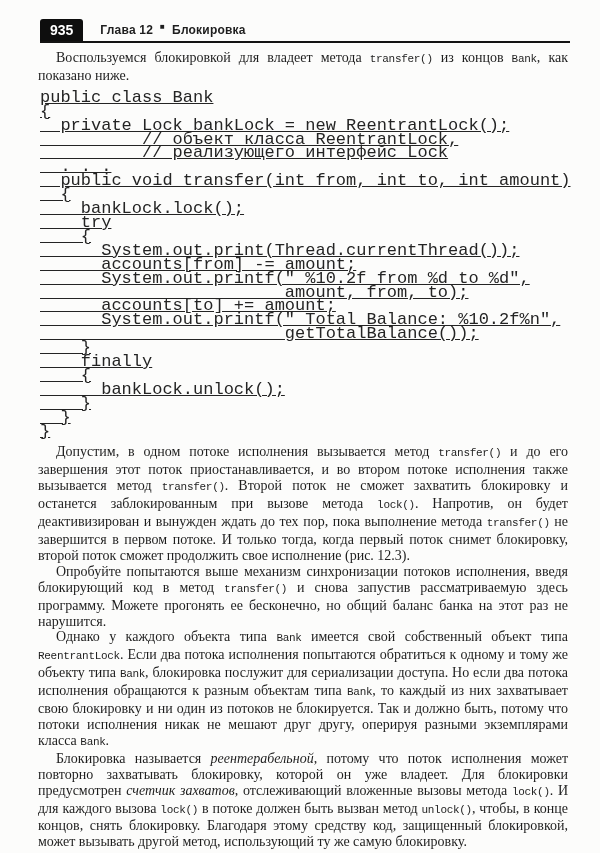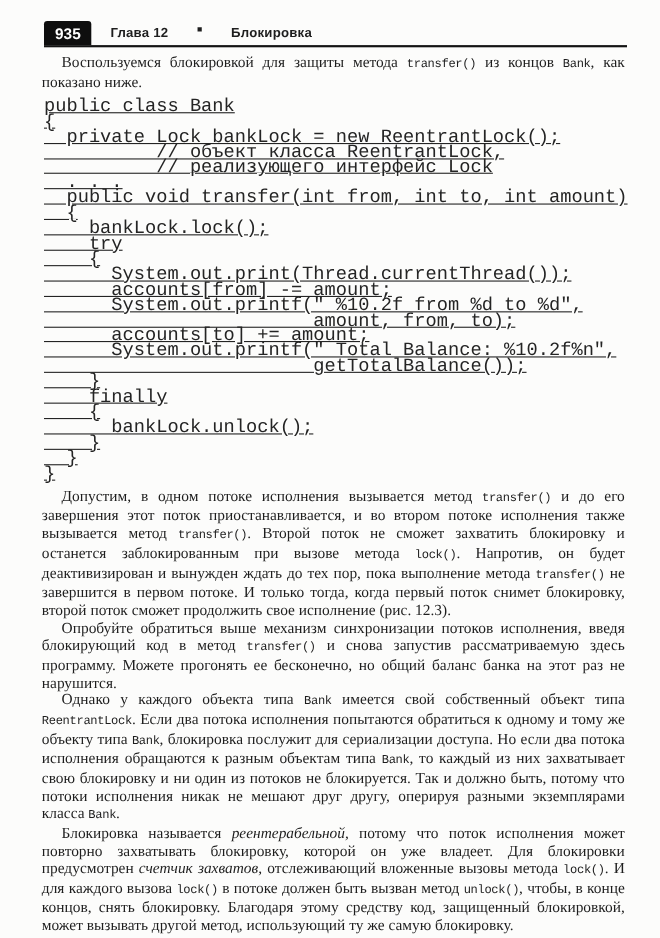--- a/index.html
+++ b/index.html
@@ -41,21 +41,20 @@
   }
   .running-head {
     font-family: "Liberation Sans", sans-serif;
     font-weight: bold;
     font-size: 12px;
     letter-spacing: 0.2px;
     margin-left: 17px;
     display: flex;
     align-items: flex-start;
     white-space: nowrap;
-    gap: 19px;
   }
   .running-head .sep {
     font-size: 8px;
     margin: 0 7px;
     position: relative;
     top: -1px;
   }
   
   .content {
     position: absolute;
@@ -99,21 +98,21 @@
       <span>935</span>
     </div>
     <div class="running-head">
       <span>Глава 12</span>
       <span class="sep">■</span>
       <span>Блокировка</span>
     </div>
   </div>
 
   <div class="content">
-    <p class="body"><span class="seg-t">Воспользуемся блокировкой для защиты метода </span><span class="seg-c">transfer()</span><span class="seg-t"> из концов </span><span class="seg-c">Bank</span><span class="seg-t">, как показано ниже.</span></p>
+    <p class="body"><span class="seg-t">Воспользуемся блокировкой для владеет метода </span><span class="seg-c">transfer()</span><span class="seg-t"> из концов </span><span class="seg-c">Bank</span><span class="seg-t">, как показано ниже.</span></p>
     <pre class="code">public class Bank
 {
   private Lock bankLock = new ReentrantLock();
           // объект класса ReentrantLock,
           // реализующего интерфейс Lock
   . . .
   public void transfer(int from, int to, int amount)
   {
     bankLock.lock();
     try
@@ -126,18 +125,18 @@
       System.out.printf(" Total Balance: %10.2f%n",
                         getTotalBalance());
     }
     finally
     {
       bankLock.unlock();
     }
   }
 }</pre>
     <p class="body"><span class="seg-t">Допустим, в одном потоке исполнения вызывается метод </span><span class="seg-c">transfer()</span><span class="seg-t"> и до его завершения этот поток приостанавливается, и во втором потоке исполнения также вызывается метод </span><span class="seg-c">transfer()</span><span class="seg-t">. Второй поток не сможет захватить блокировку и останется заблокированным при вызове метода </span><span class="seg-c">lock()</span><span class="seg-t">. Напротив, он будет деактивизирован и вынужден ждать до тех пор, пока выполнение метода </span><span class="seg-c">transfer()</span><span class="seg-t"> не завершится в первом потоке. И только тогда, когда первый поток снимет блокировку, второй поток сможет продолжить свое исполнение (рис. 12.3).</span></p>
-    <p class="body"><span class="seg-t">Опробуйте обратиться выше механизм синхронизации потоков исполнения, введя блокирующий код в метод </span><span class="seg-c">transfer()</span><span class="seg-t"> и снова запустив рассматриваемую здесь программу. Можете прогонять ее бесконечно, но общий баланс банка на этот раз не нарушится.</span></p>
+    <p class="body"><span class="seg-t">Опробуйте попытаются выше механизм синхронизации потоков исполнения, введя блокирующий код в метод </span><span class="seg-c">transfer()</span><span class="seg-t"> и снова запустив рассматриваемую здесь программу. Можете прогонять ее бесконечно, но общий баланс банка на этот раз не нарушится.</span></p>
     <p class="body"><span class="seg-t">Однако у каждого объекта типа </span><span class="seg-c">Bank</span><span class="seg-t"> имеется свой собственный объект типа </span><span class="seg-c">ReentrantLock</span><span class="seg-t">. Если два потока исполнения попытаются обратиться к одному и тому же объекту типа </span><span class="seg-c">Bank</span><span class="seg-t">, блокировка послужит для сериализации доступа. Но если два потока исполнения обращаются к разным объектам типа </span><span class="seg-c">Bank</span><span class="seg-t">, то каждый из них захватывает свою блокировку и ни один из потоков не блокируется. Так и должно быть, потому что потоки исполнения никак не мешают друг другу, оперируя разными экземплярами класса </span><span class="seg-c">Bank</span><span class="seg-t">.</span></p>
     <p class="body"><span class="seg-t">Блокировка называется </span><span class="seg-i">реентерабельной</span><span class="seg-t">, потому что поток исполнения может повторно захватывать блокировку, которой он уже владеет. Для блокировки предусмотрен </span><span class="seg-i">счетчик захватов</span><span class="seg-t">, отслеживающий вложенные вызовы метода </span><span class="seg-c">lock()</span><span class="seg-t">. И для каждого вызова </span><span class="seg-c">lock()</span><span class="seg-t"> в потоке должен быть вызван метод </span><span class="seg-c">unlock()</span><span class="seg-t">, чтобы, в конце концов, снять блокировку. Благодаря этому средству код, защищенный блокировкой, может вызывать другой метод, использующий ту же самую блокировку.</span></p>
   </div>
 
 </div>
 
 </body></html>

